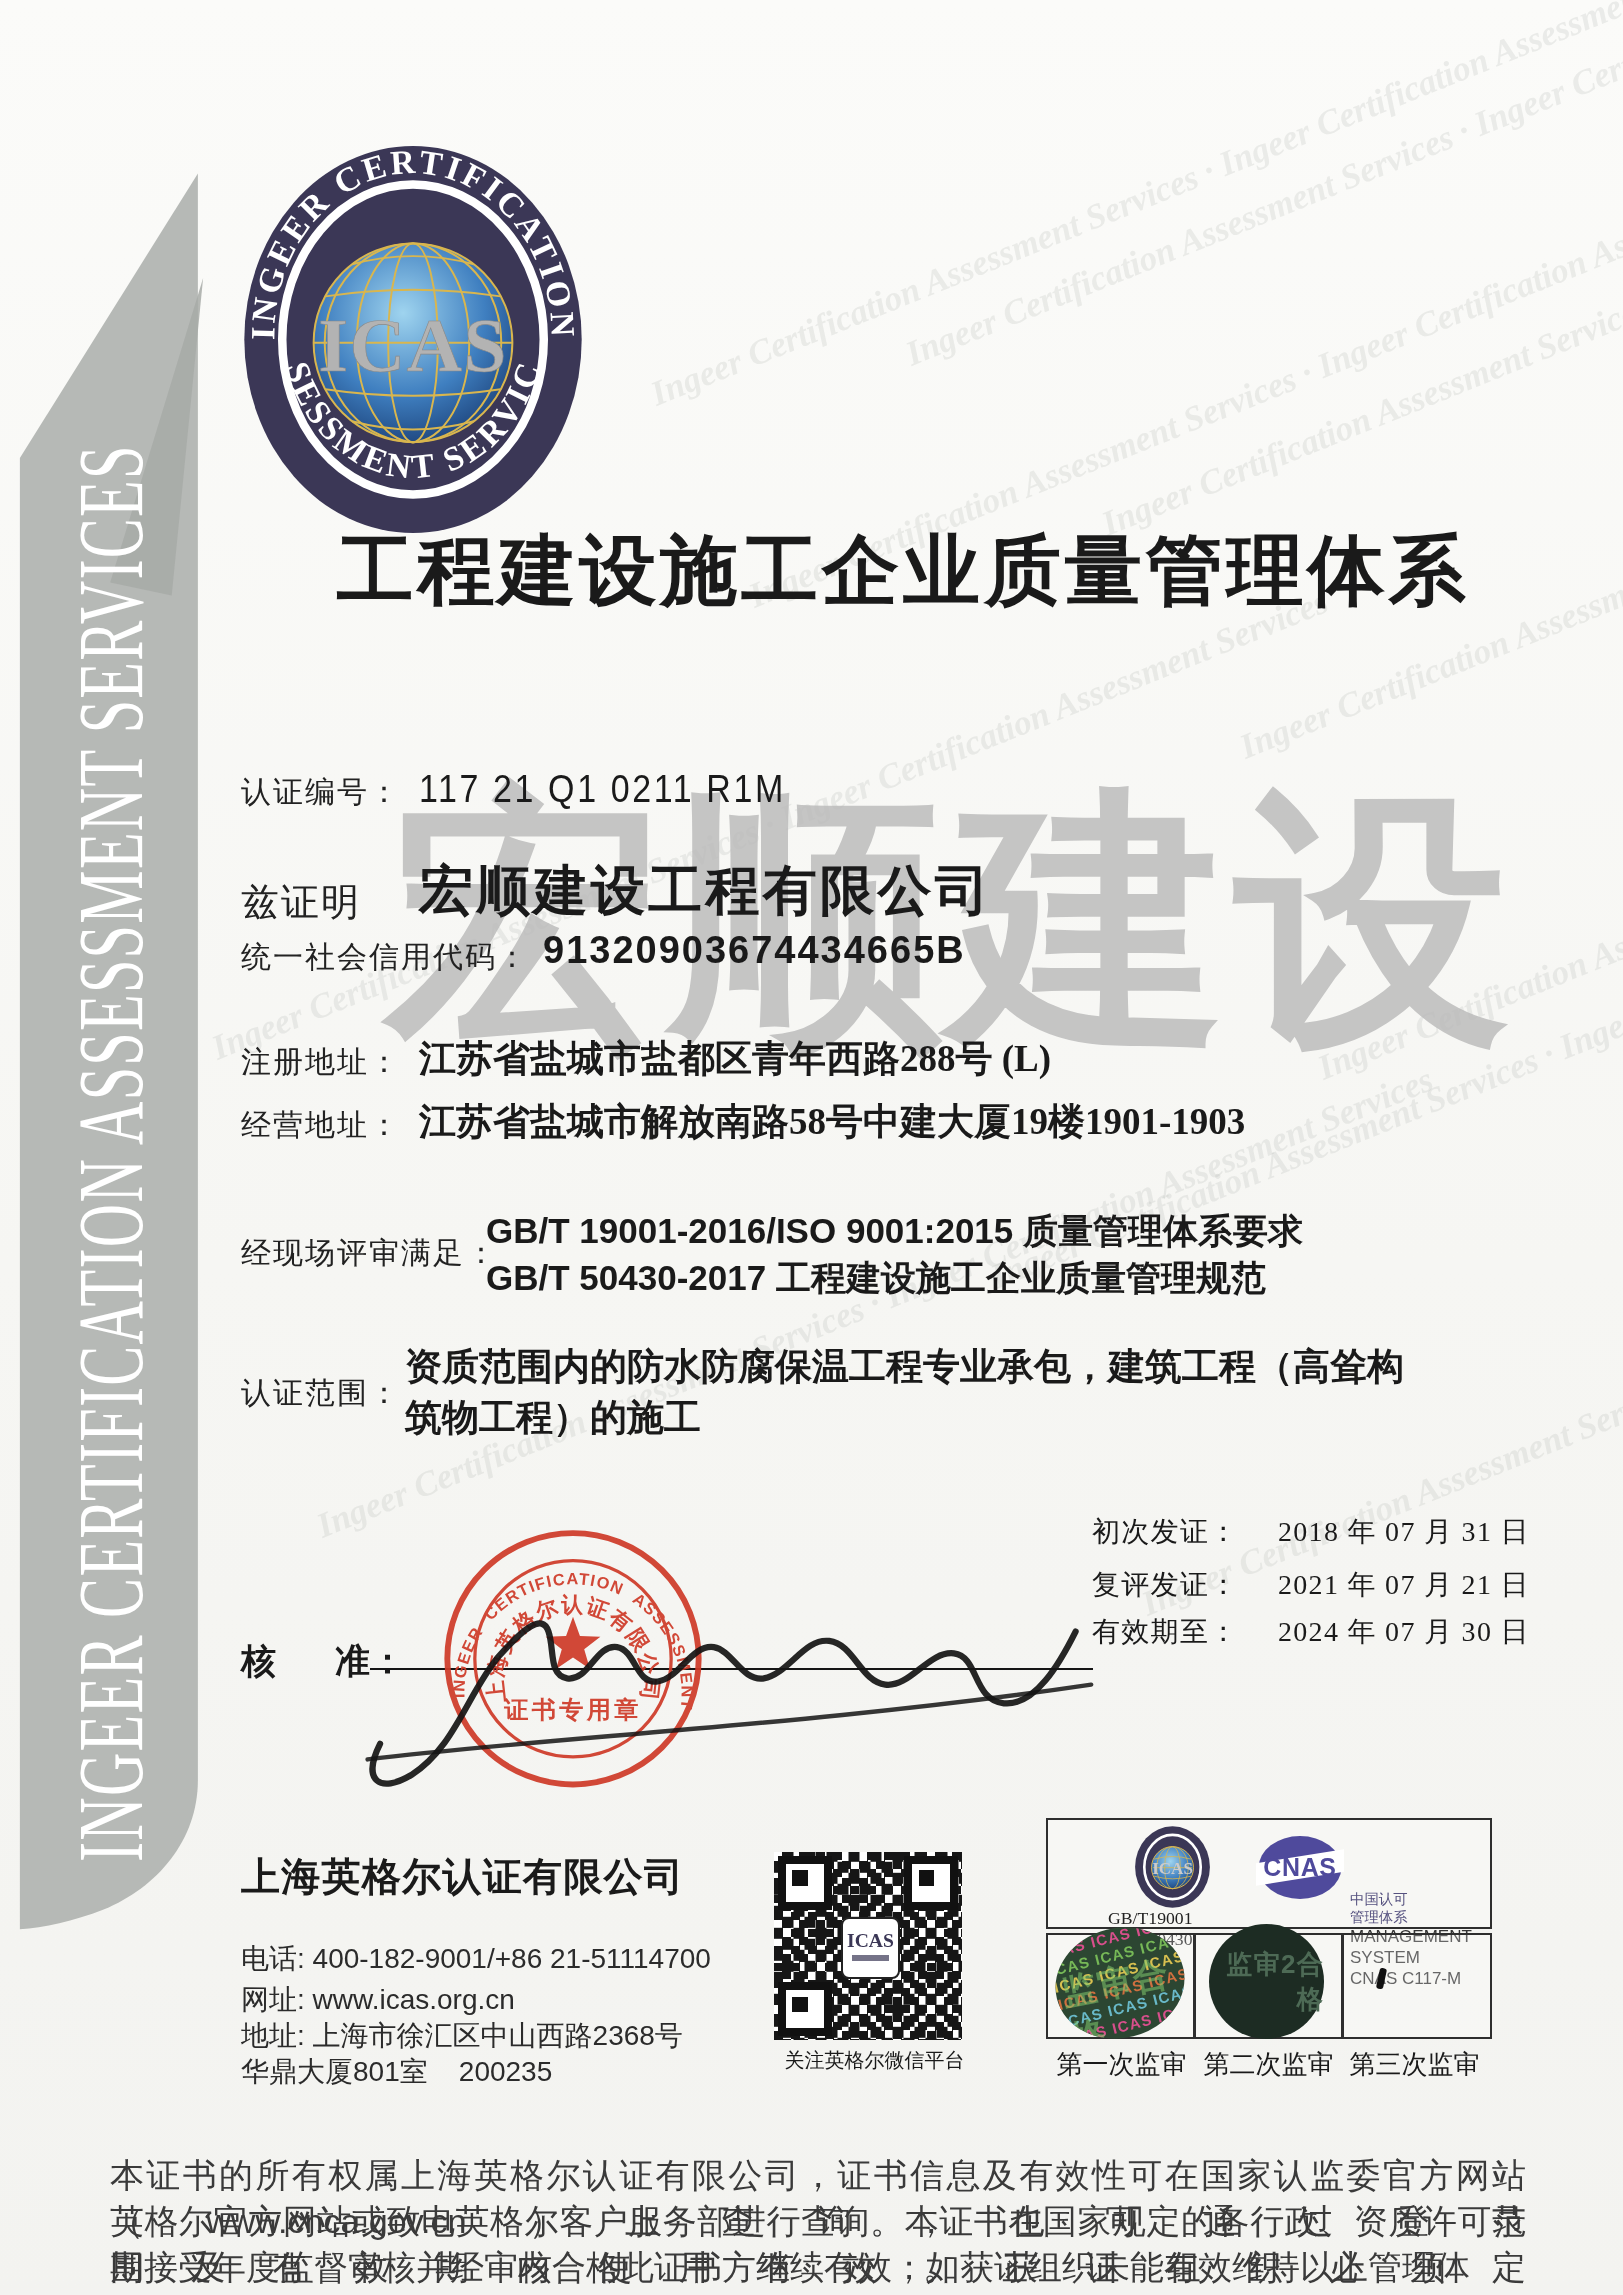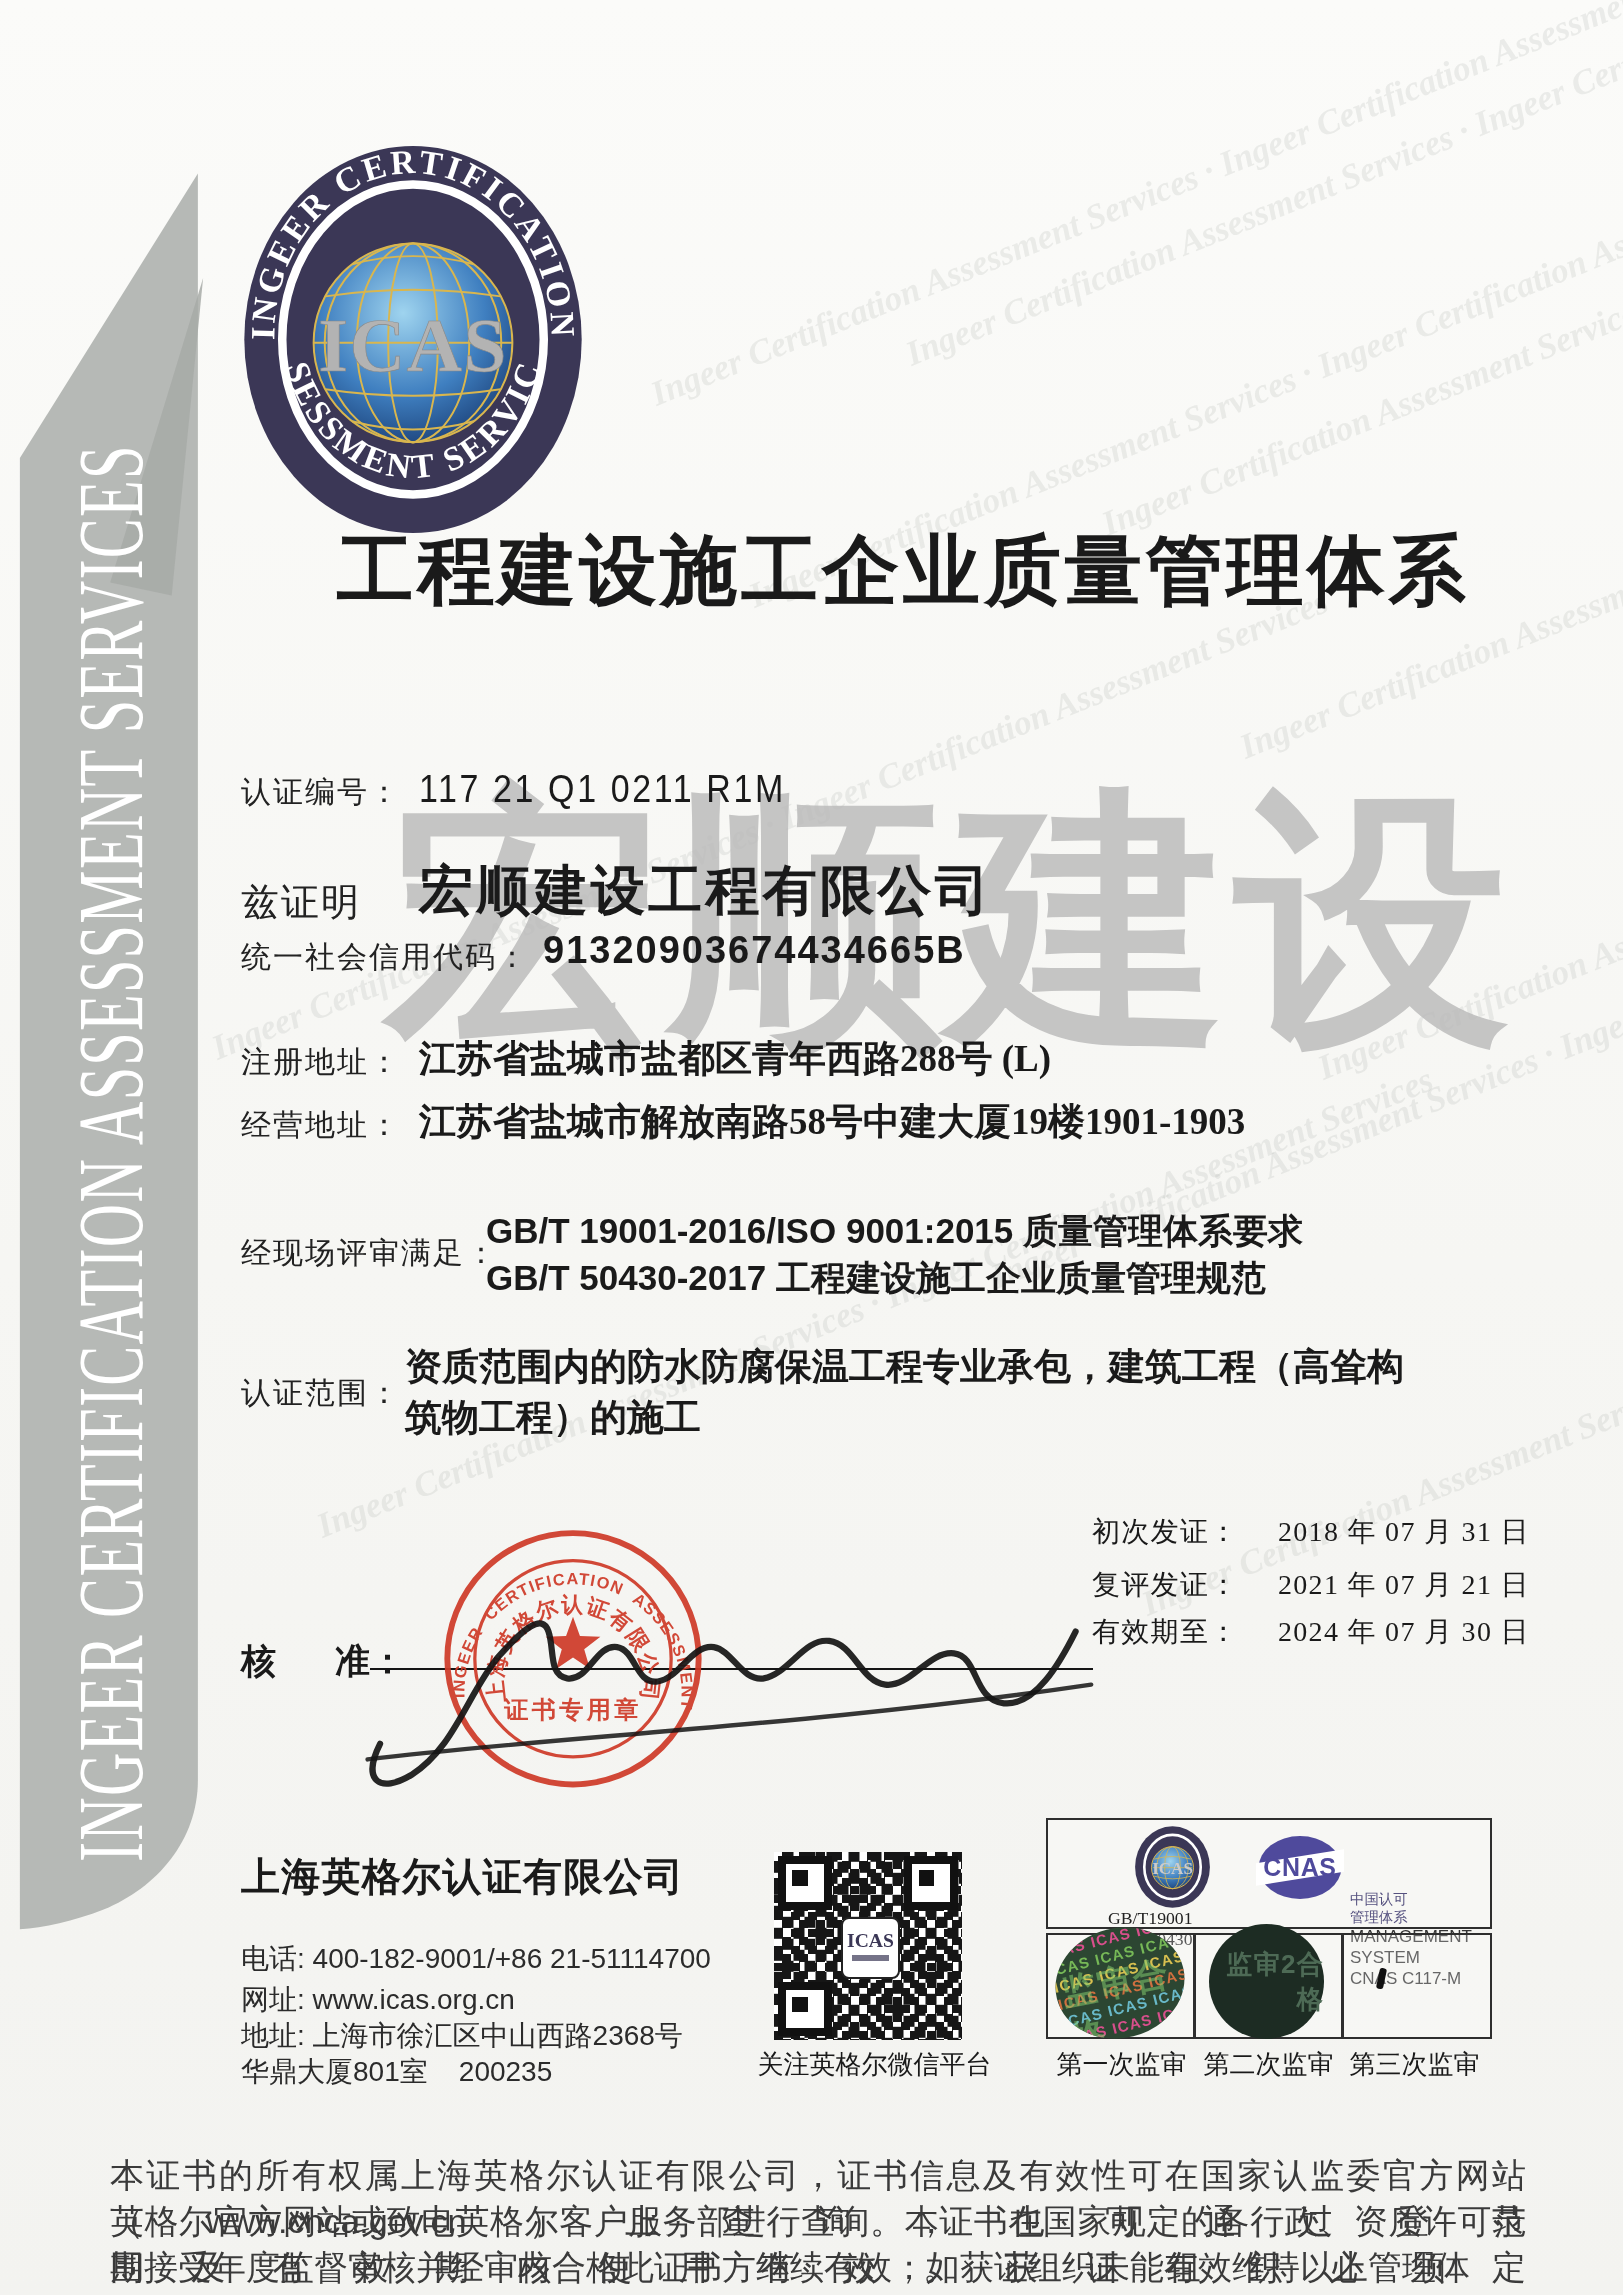--- a/index.html
+++ b/index.html
@@ -32,21 +32,21 @@
   
   .qr{left:774px;top:1852px;width:188px;height:188px;background:
       conic-gradient(#161616 25%,transparent 0 50%,#161616 0 75%,transparent 0) 0 0/17px 17px,
       conic-gradient(#161616 25%,transparent 0 50%,#161616 0 75%,transparent 0) 8.5px 9.8px/22px 22px,
       #fff;z-index:5;}
   .finder{position:absolute;width:38px;height:38px;border:8.5px solid #111;background:#fff;}
   .finder::after{content:"";position:absolute;left:6.5px;top:6.5px;width:15.7px;height:15.7px;background:#111;}
   .qr-center{position:absolute;left:67px;top:65px;width:55px;height:58px;background:#fff;border:2px solid #222;border-radius:7.9px;text-align:center;z-index:2;}
   .qr-center .t{margin-top:10.5px;font-family:"Liberation Serif",serif;font-weight:bold;font-size:19.6px;color:#3b3756;}
   .qr-center .bar{margin:3.9px auto 0;width:37px;height:5.2px;background:#3b3756;opacity:.7;}
-  .qr-caption{left:737px;top:2047px;width:275px;text-align:center;font-size:26px;z-index:5;}
+  .qr-caption{left:737px;top:2047px;width:275px;text-align:center;font-size:20px;z-index:5;}
   
   .box{border:2.6px solid #2e2e2e;z-index:5;background:rgba(255,255,255,0.25);}
   .box1{left:1046px;top:1818px;width:442px;height:107px;}
   .box2{left:1046px;top:1933px;width:442px;height:102px;}
   .vdiv{position:absolute;top:0;bottom:0;width:2.6px;background:#2e2e2e;}
   .cnas-cn{font-size:14.4px;color:#55517f;line-height:17.7px;}
   .cnas-en{font-size:17px;color:#333;line-height:21px;}
   .audit-lbl{top:2047px;width:151px;text-align:center;font-size:26px;z-index:5;}
   .sticker1{left:1055px;top:1928px;width:130px;height:110px;border-radius:50%;background:#2c4632;overflow:hidden;transform:rotate(-14deg);z-index:6;}
   .sticker1 .row{white-space:nowrap;font-size:15px;font-weight:bold;line-height:17.7px;letter-spacing:1.3px;}

